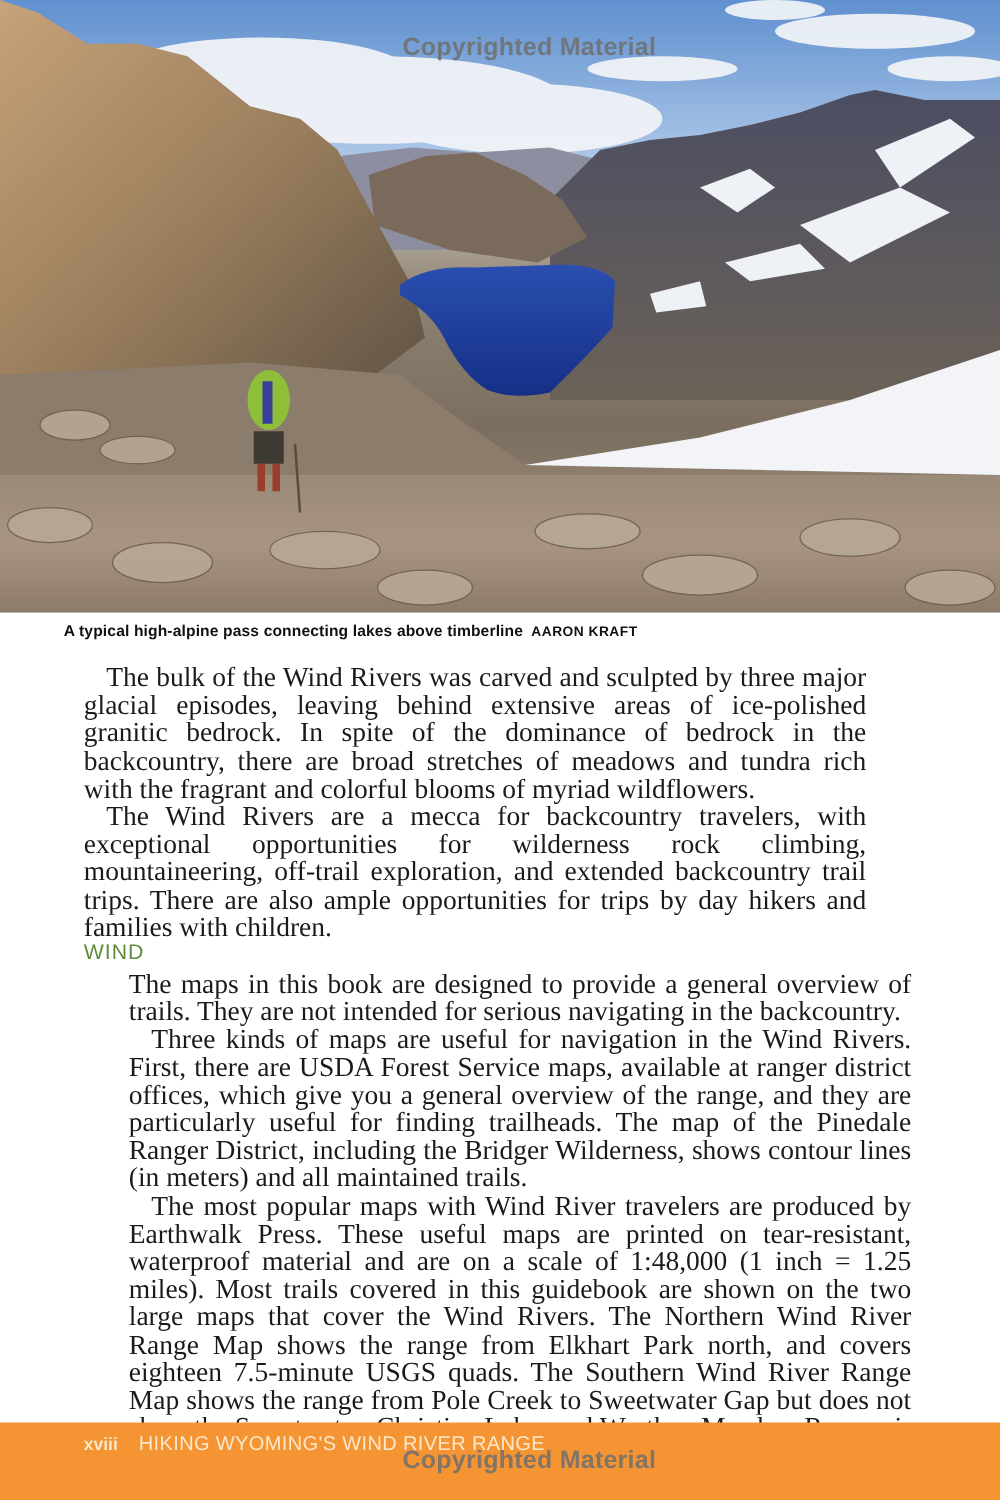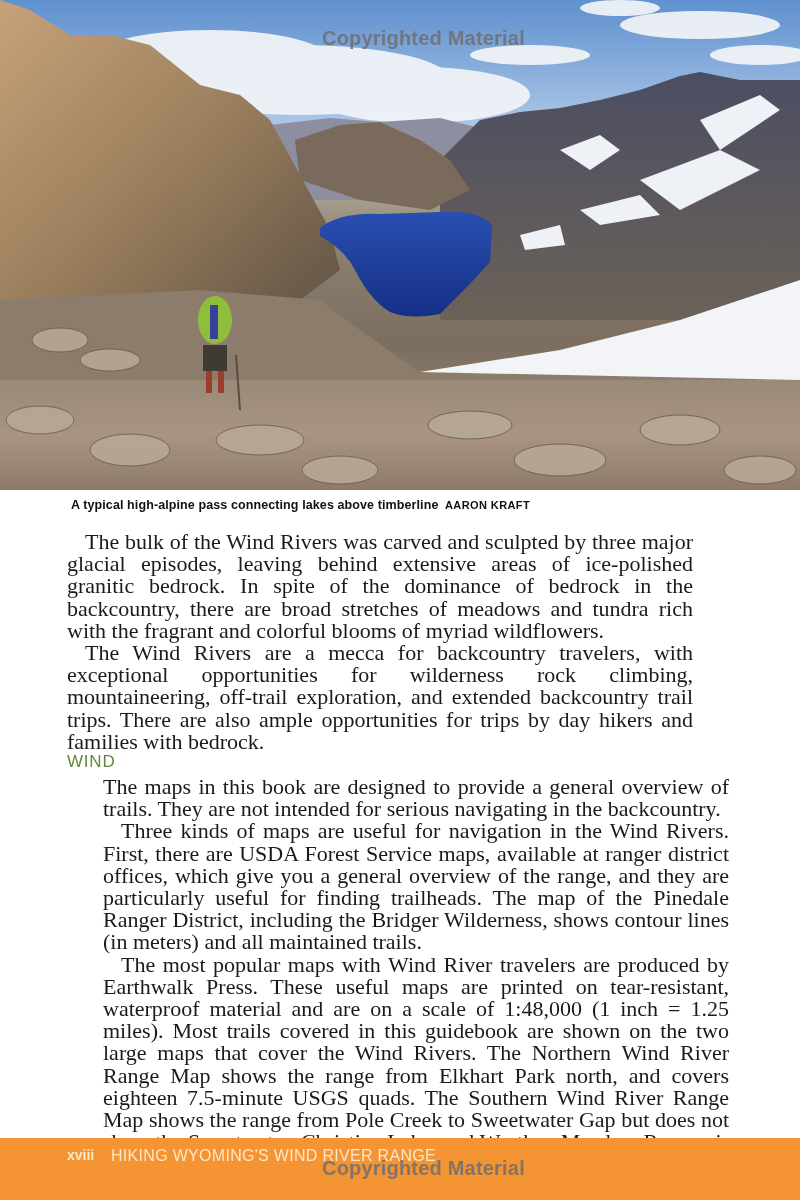--- a/index.html
+++ b/index.html
@@ -15,21 +15,21 @@
   }
   .photo svg { position: absolute; left: 0; top: 0; }
   .watermark {
     position: absolute; font-family: "Liberation Sans", "DejaVu Sans", sans-serif;
     font-weight: bold; font-size: 20px; color: rgba(110,110,110,0.85);
     letter-spacing: 0.2px;
   }
   .wm-top { left: 322px; top: 27px; }
   .wm-bottom { left: 322px; top: 1157px; z-index: 5; }
   .caption {
-    position: absolute; left: 71px; top: 498px;
+    position: absolute; left: 51px; top: 498px;
     font-family: "Liberation Sans", "DejaVu Sans", sans-serif;
     font-weight: bold; font-size: 12.5px; color: #111;
     letter-spacing: 0.1px;
   }
   .caption .credit { font-size: 11px; letter-spacing: 0.4px; margin-left: 3px; }
   .body-text {
     position: absolute; left: 67px; width: 626px;
     font-size: 22px; line-height: 22.2px; text-align: justify;
     hyphens: manual;
   }
@@ -137,21 +137,21 @@
   <div class="watermark wm-top">Copyrighted Material</div>
 </div>
 
 <div class="caption">
   <span>A typical high-alpine pass connecting lakes above timberline</span>
   <span class="credit">AARON KRAFT</span>
 </div>
 
 <div class="body-text section1">
   <p>The bulk of the Wind Rivers was carved and sculpted by three major glacial episodes, leaving behind extensive areas of ice-polished granitic bedrock. In spite of the domi­nance of bedrock in the backcountry, there are broad stretches of meadows and tundra rich with the fragrant and colorful blooms of myriad wildflowers.</p>
-  <p>The Wind Rivers are a mecca for backcountry travelers, with exceptional opportuni­ties for wilderness rock climbing, mountaineering, off-trail exploration, and extended backcountry trail trips. There are also ample opportunities for trips by day hikers and families with bedrock.</p>
+  <p>The Wind Rivers are a mecca for backcountry travelers, with exceptional opportuni­ties for wilderness rock climbing, mountaineering, off-trail exploration, and extended backcountry trail trips. There are also ample opportunities for trips by day hikers and families with children.</p>
 </div>
 
 <h2 class="heading">WIND</h2>
 
 <div class="body-text section2">
   <p class="noindent">The maps in this book are designed to provide a general overview of trails. They are not intended for serious navigating in the backcountry.</p>
   <p>Three kinds of maps are useful for navigation in the Wind Rivers. First, there are USDA Forest Service maps, available at ranger district offices, which give you a general overview of the range, and they are particularly useful for finding trailheads. The map of the Pinedale Ranger District, including the Bridger Wilderness, shows contour lines (in meters) and all maintained trails.</p>
   <p>The most popular maps with Wind River travelers are produced by Earthwalk Press. These useful maps are printed on tear-resistant, waterproof material and are on a scale of 1:48,000 (1 inch = 1.25 miles). Most trails covered in this guidebook are shown on the two large maps that cover the Wind Rivers. The Northern Wind River Range Map shows the range from Elkhart Park north, and covers eighteen 7.5-minute USGS quads. The Southern Wind River Range Map shows the range from Pole Creek to Sweet­water Gap but does not show the Sweetwater, Christina Lake, and Worthen Meadow Reservoir Trailheads. This map covers fifteen 7.5-minute USGS quads. Be aware that</p>
 </div>
 

